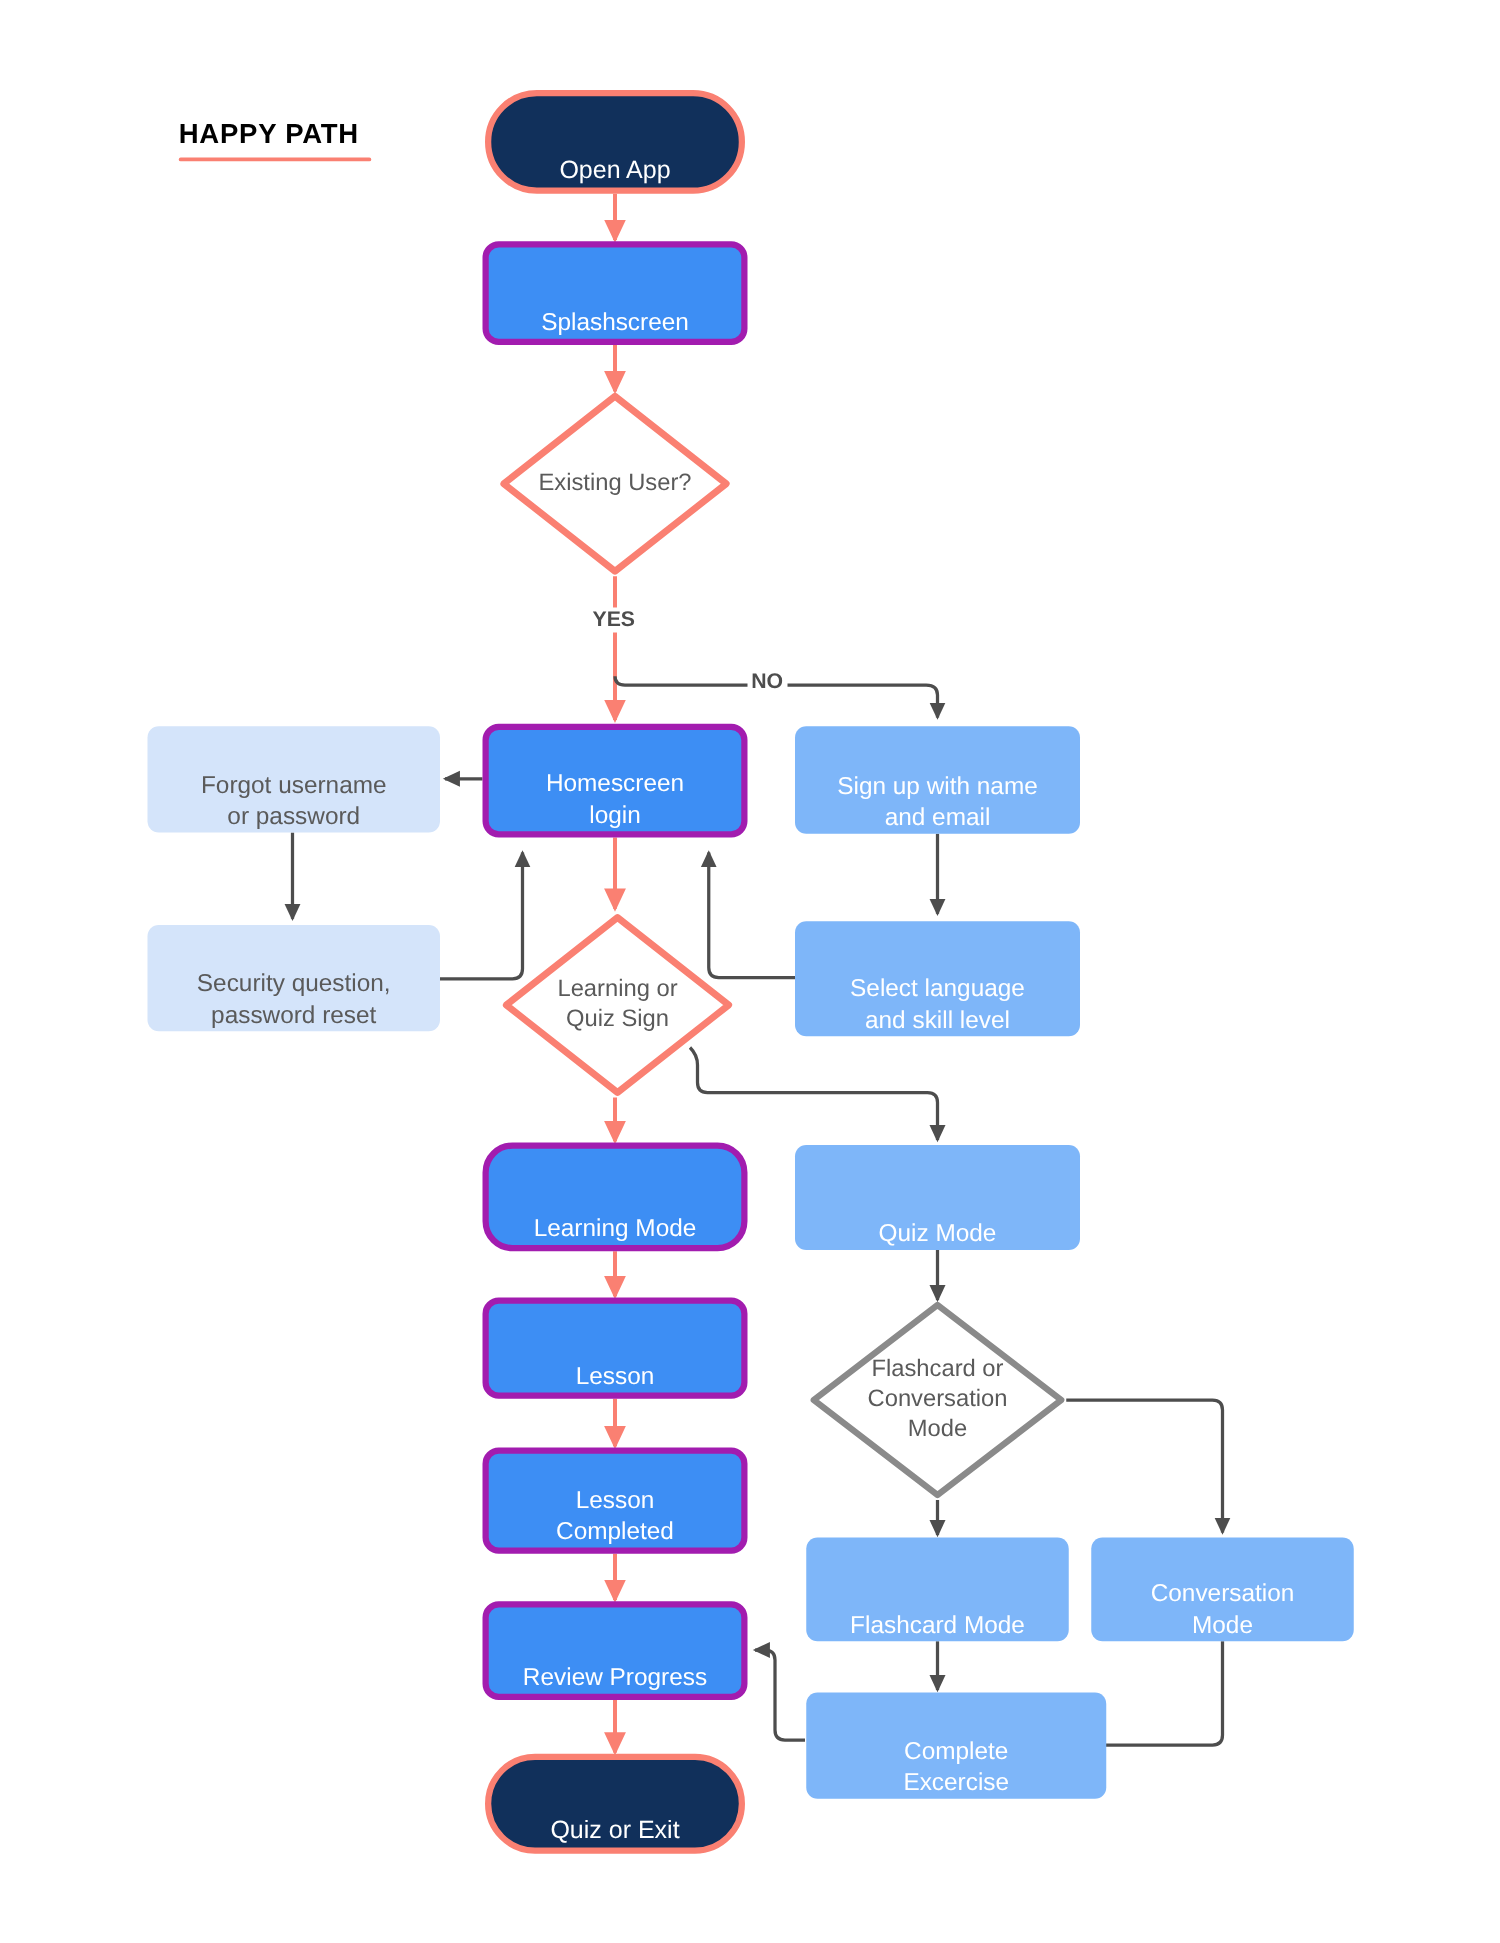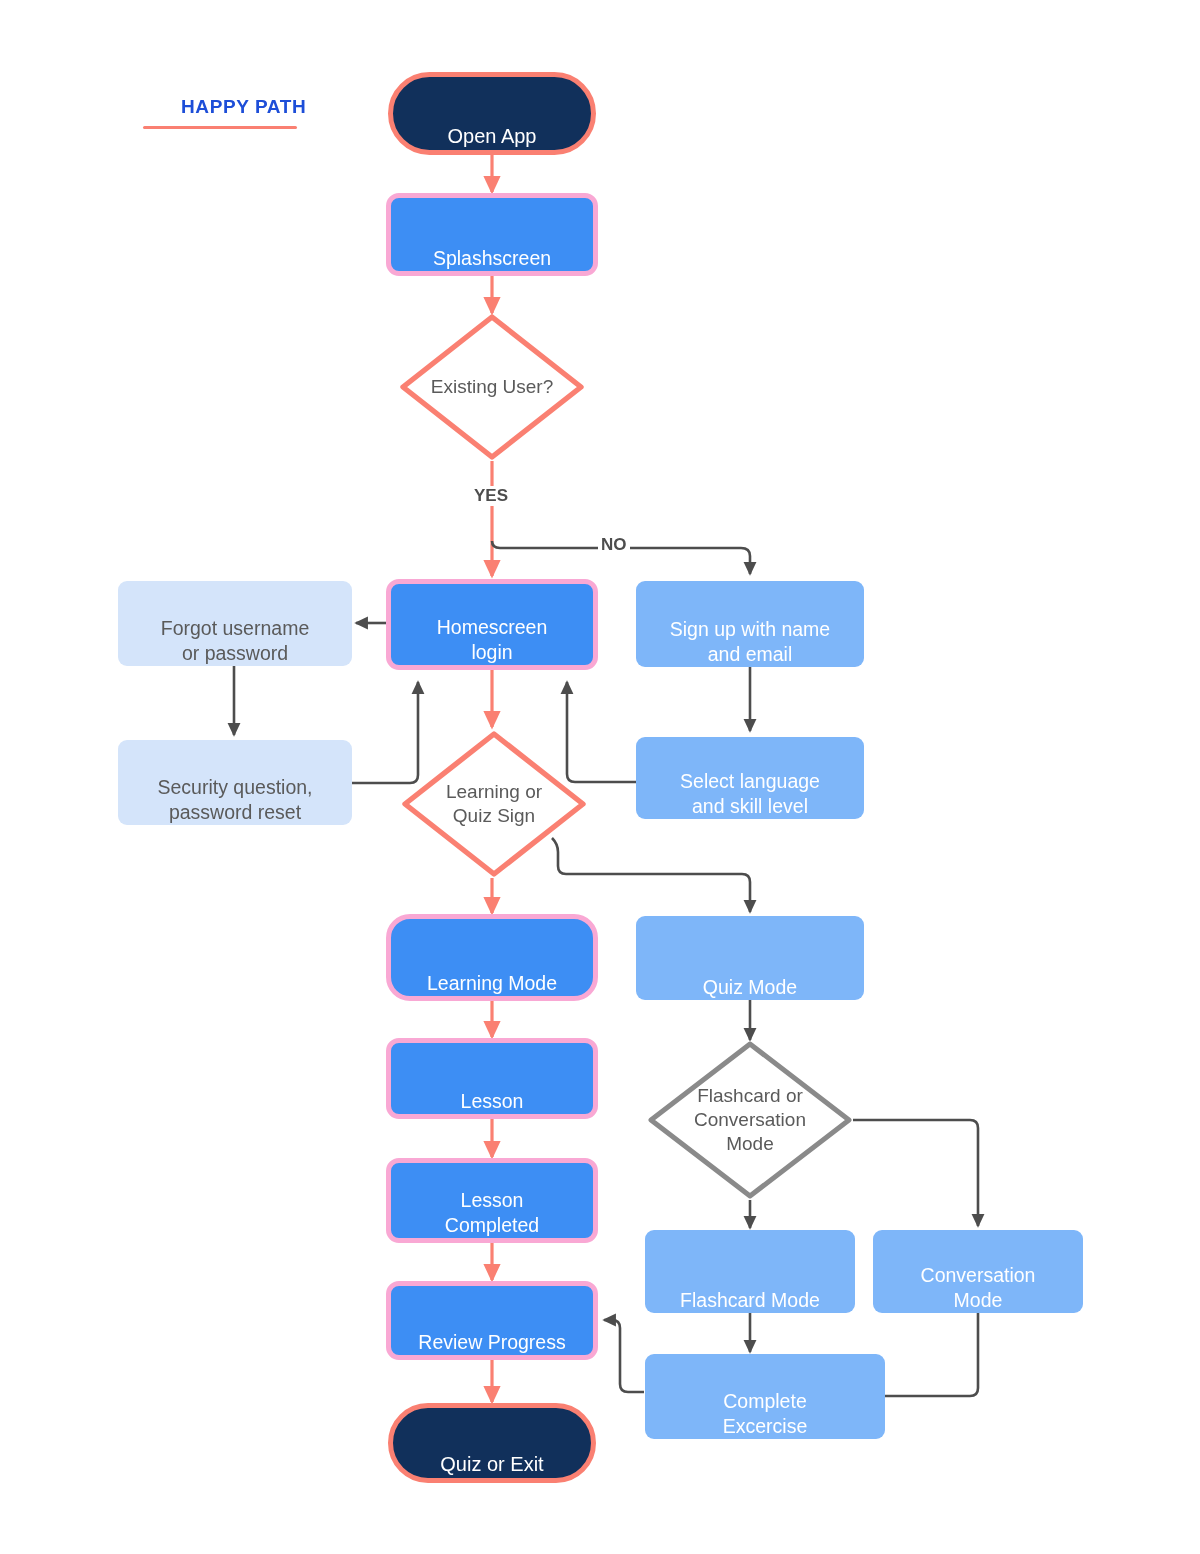--- a/index.html
+++ b/index.html
@@ -27,27 +27,26 @@
     pointer-events: none;
   }
 
   
   .title-block {
     position: absolute;
     left: 143px;
     top: 94px;
   }
   .title-text {
-    font-size: 19px;
+    font-size: 22px;
     font-weight: bold;
     letter-spacing: 0.6px;
-    color: #1d4ed8;
+    color: #000000;
     line-height: 26px;
     white-space: nowrap;
-    margin-left: 38px;
   }
   .title-rule {
     margin-top: 6px;
     height: 3px;
     width: 154px;
     background: #fa8072;
     border-radius: 2px;
   }
 
   
@@ -75,21 +74,21 @@
     border-radius: 9px;
   }
   
   .proc.pale {
     background: #d4e4fa;
     color: #5a5a5a;
   }
   
   .proc.hi {
     background: #3d8ef4;
-    border: 5px solid #f9a8d4;
+    border: 5px solid #a21caf;
     border-radius: 13px;
   }
 
   
   .term {
     background: #11305b;
     color: #ffffff;
     font-size: 20px;
     border: 5px solid #fa8072;
     border-radius: 999px;
@@ -223,21 +222,21 @@
   <div class="node proc pale" style="left:118px; top:740px; width:234px; height:85px;">
     <span class="lbl">Security question,
 password reset</span>
   </div>
 
   <div class="node proc" style="left:636px; top:581px; width:228px; height:86px;">
     <span class="lbl">Sign up with name
 and email</span>
   </div>
 
-  <div class="node proc" style="left:636px; top:737px; width:228px; height:82px;">
+  <div class="node proc" style="left:636px; top:737px; width:228px; height:92px;">
     <span class="lbl">Select language
 and skill level</span>
   </div>
 
   <div class="dec" style="left:401px; top:730px; width:186px; height:148px;">
     <svg class="dia" viewBox="0 0 186 148" preserveAspectRatio="none">
       <polygon points="93,4 182,74 93,144 4,74" fill="#ffffff" stroke="#fa8072" stroke-width="5.4" stroke-linejoin="round"></polygon>
     </svg>
     <div class="dtext">Learning or
 Quiz Sign</div>

